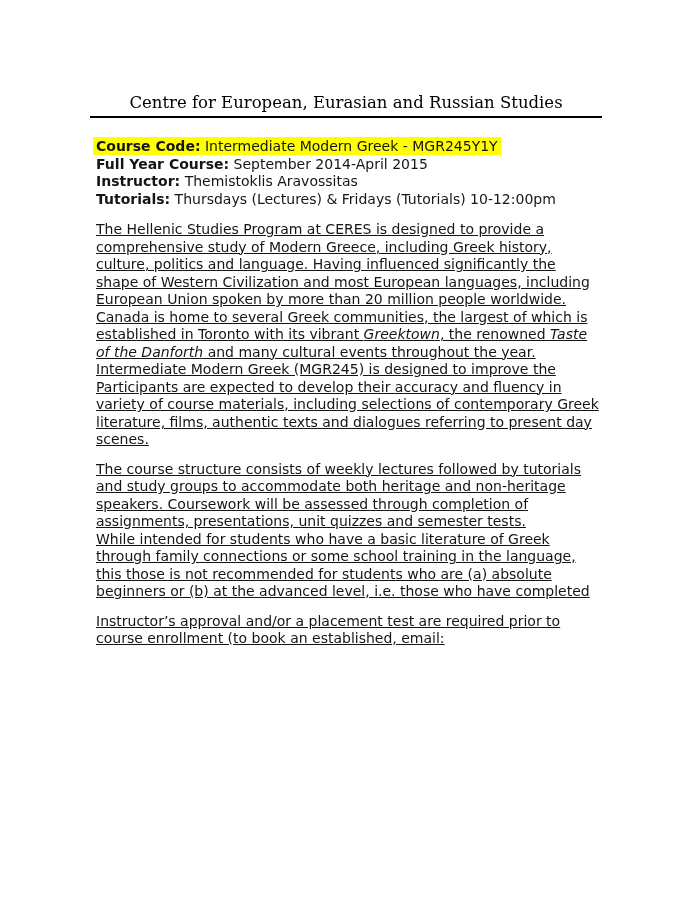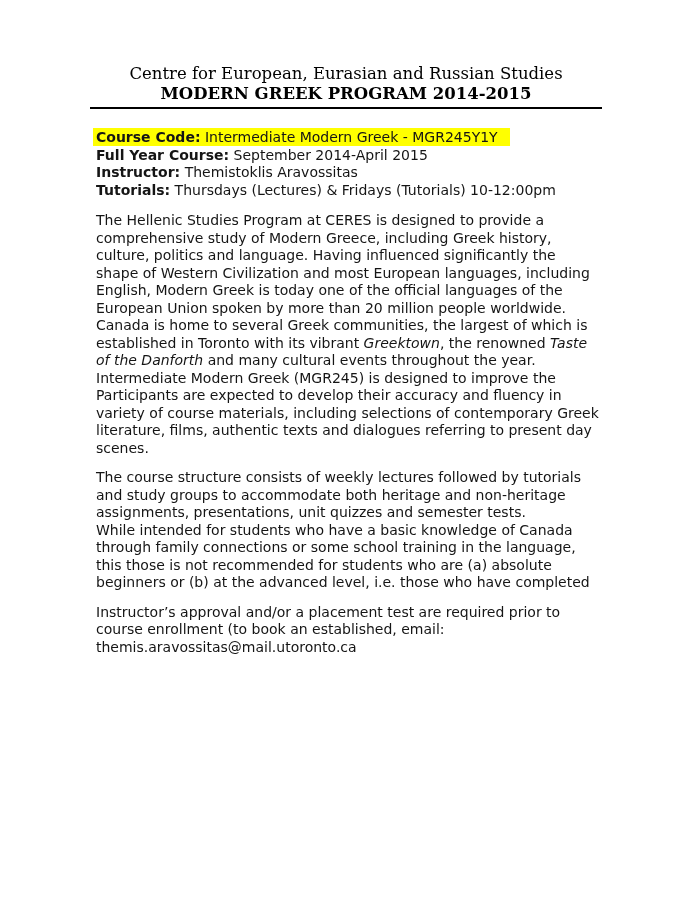--- a/index.html
+++ b/index.html
@@ -8,21 +8,21 @@
     width: 698px;
     height: 909px;
     background: #ffffff;
     overflow: hidden;
     font-family: "DejaVu Sans", sans-serif;
     color: #151515;
   }
   .doc {
     position: absolute;
     left: 90px;
-    top: 64px;
+    top: 93px;
     width: 512px;
   }
   .doc-header {
     text-align: center;
     font-family: "DejaVu Serif", "Liberation Serif", serif;
     font-size: 16.5px;
     line-height: 20px;
     color: #000000;
   }
   .doc-header .subtitle { font-weight: bold; }
@@ -36,82 +36,81 @@
     margin-bottom: 13px;
     padding-left: 6px;
     font-size: 14px;
     line-height: 17.5px;
     white-space: nowrap;
   }
   .info-line { height: 17.5px; }
   .lab { font-weight: bold; }
   .hl {
     background: var(--highlight, #ffff00);
-    padding: 1px 12px 1px 3px;
+    padding: 1px 3px 1px 3px;
     margin-left: -3px;
     text-align: center;
   }
   .body-copy {
     font-size: 14px;
     line-height: 17.5px;
   }
   .para {
     margin: 0 0 12px 0;
     padding-left: 6px;
+    text-decoration: underline;
   }
   .tline { white-space: nowrap; height: 17.5px; }
   .it { font-style: italic; }
 </style>
 </head>
 <body>
 
 <div class="page">
   <div class="doc">
 
     <div class="doc-header">
       <div class="title">Centre for European, Eurasian and Russian Studies</div>
-      <div class="subtitle">MODERN GREEK PROGRAM 2014-2015</div>
     </div>
 
     <div class="divider"></div>
 
     <div class="info-block">
         <div class="info-line"><span class="hl"><span class="lab">Course Code:</span> Intermediate Modern Greek - MGR245Y1Y</span></div>
         <div class="info-line"><span class="lab">Full Year Course:</span> September 2014-April 2015</div>
         <div class="info-line"><span class="lab">Instructor:</span> Themistoklis Aravossitas</div>
         <div class="info-line"><span class="lab">Tutorials:</span> Thursdays (Lectures) &amp; Fridays (Tutorials) 10-12:00pm</div>
       </div>
 
     <div class="body-copy">
         <div class="para">
           <div class="tline"><span>The Hellenic Studies Program at CERES is designed to provide a</span></div>
           <div class="tline"><span>comprehensive study of Modern Greece, including Greek history,</span></div>
           <div class="tline"><span>culture, politics and language. Having influenced significantly the</span></div>
           <div class="tline"><span>shape of Western Civilization and most European languages, including</span></div>
-          <div class="tline"><span>English, Modern Greek is today one of the official languages of the</span></div>
           <div class="tline"><span>European Union spoken by more than 20 million people worldwide.</span></div>
           <div class="tline"><span>Canada is home to several Greek communities, the largest of which is</span></div>
           <div class="tline"><span>established in Toronto with its vibrant </span><span class="it">Greektown</span><span>, the renowned </span><span class="it">Taste</span></div>
           <div class="tline"><span class="it">of the Danforth</span><span> and many cultural events throughout the year.</span></div>
           <div class="tline"><span>Intermediate Modern Greek (MGR245) is designed to improve the</span></div>
           <div class="tline"><span>Participants are expected to develop their accuracy and fluency in</span></div>
           <div class="tline"><span>variety of course materials, including selections of contemporary Greek</span></div>
           <div class="tline"><span>literature, films, authentic texts and dialogues referring to present day</span></div>
           <div class="tline"><span>scenes.</span></div>
         </div>
         <div class="para">
           <div class="tline"><span>The course structure consists of weekly lectures followed by tutorials</span></div>
           <div class="tline"><span>and study groups to accommodate both heritage and non-heritage</span></div>
+          <div class="tline"><span>speakers. Coursework will be assessed through completion of</span></div>
           <div class="tline"><span>assignments, presentations, unit quizzes and semester tests.</span></div>
-          <div class="tline"><span>While intended for students who have a basic knowledge of Canada</span></div>
+          <div class="tline"><span>While intended for students who have a basic literature of Greek</span></div>
           <div class="tline"><span>through family connections or some school training in the language,</span></div>
           <div class="tline"><span>this those is not recommended for students who are (a) absolute</span></div>
           <div class="tline"><span>beginners or (b) at the advanced level, i.e. those who have completed</span></div>
         </div>
         <div class="para">
           <div class="tline"><span>Instructor’s approval and/or a placement test are required prior to</span></div>
           <div class="tline"><span>course enrollment (to book an established, email:</span></div>
-          <div class="tline"><span>themis.aravossitas@mail.utoronto.ca</span></div>
         </div>
       </div>
 
   </div>
 </div>
 
 </body></html>

